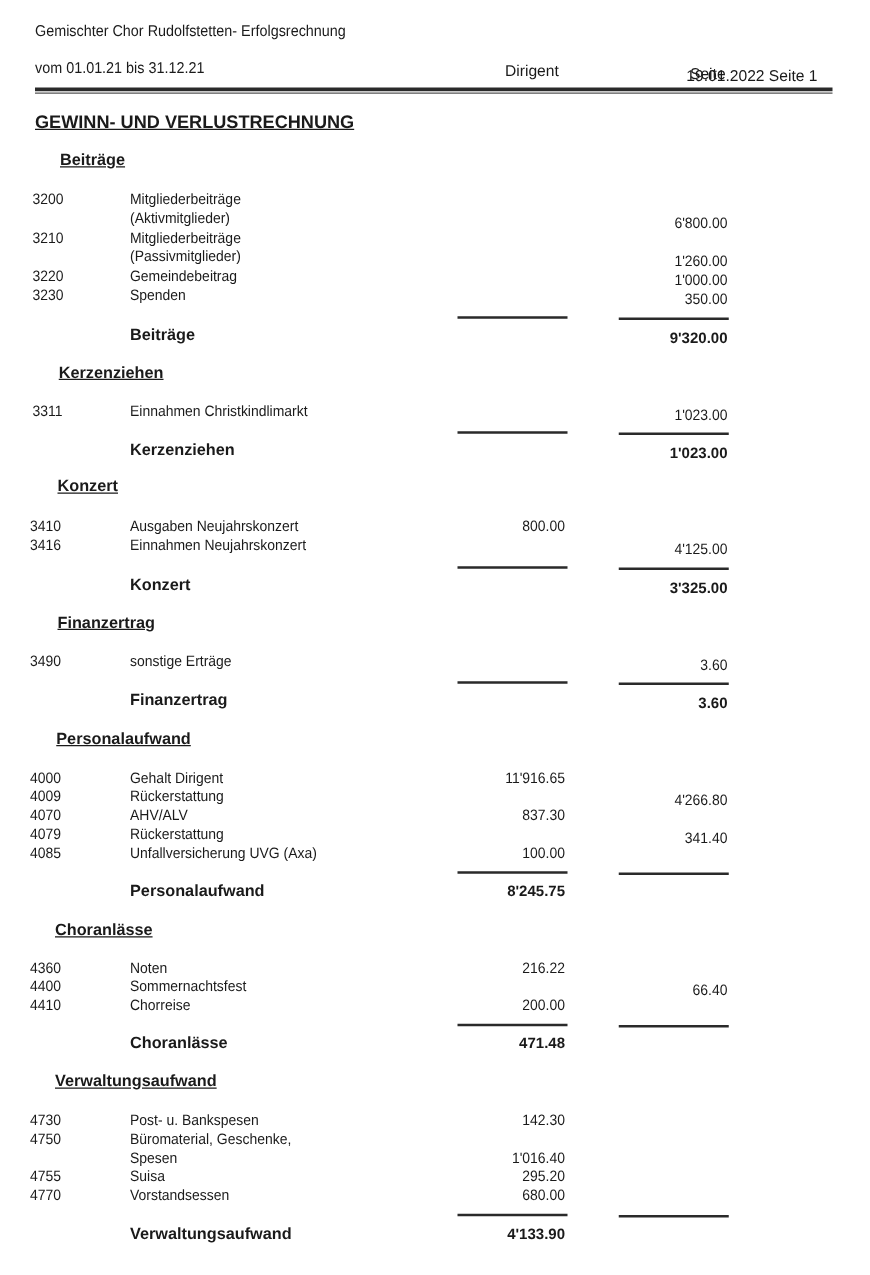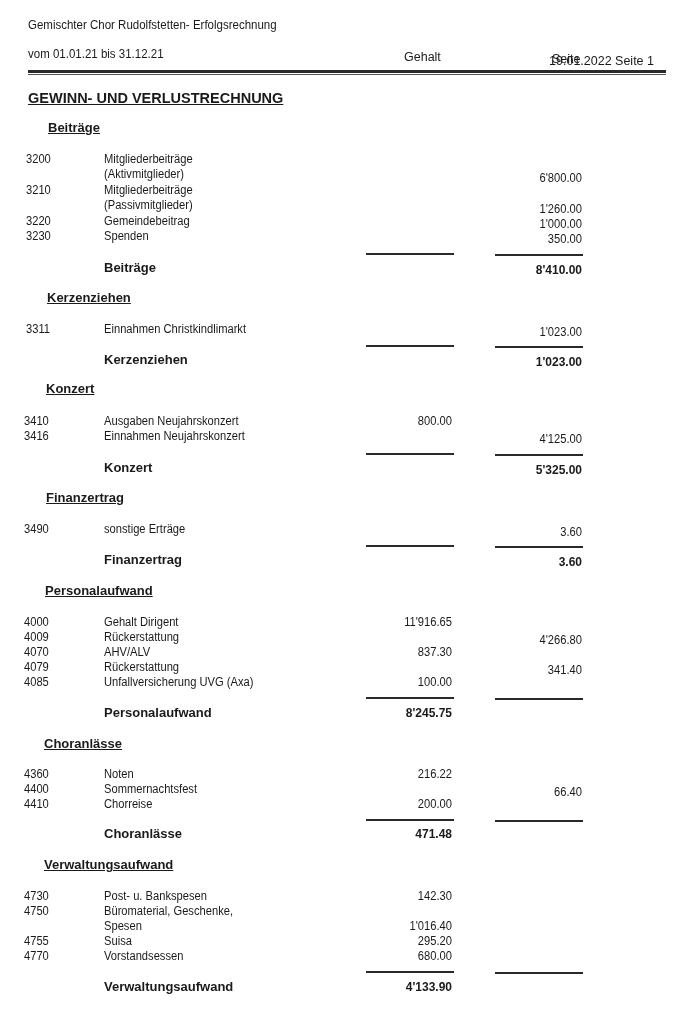--- a/index.html
+++ b/index.html
@@ -23,21 +23,21 @@
     .line { position: absolute; height: 2px; background: #2a2a2a; }
     .line-a { left: 366px; width: 88px; }
     .line-e { left: 495px; width: 88px; }
   </style>
 </head>
 <body>
 
 <div class="abs hdr" style="left:28px; top:18px;">Gemischter Chor Rudolfstetten-  Erfolgsrechnung</div>
 <div class="abs hdr-r" style="right:42px; top:22px;margin-top:32px;">19.01.2022  Seite 1</div>
 <div class="abs hdr" style="left:28px; top:47px;">vom 01.01.21 bis 31.12.21</div>
-<div class="abs hdr-r" style="left:404px; top:50px;">Gehalt</div>
+<div class="abs hdr-r" style="left:404px; top:50px;">Dirigent</div>
 <div class="abs hdr-r" style="left:552px; top:52px;">Seite</div>
 <div class="rule-top"></div>
 <div class="rule-top2"></div>
 
 <div class="abs main-title">GEWINN- UND VERLUSTRECHNUNG</div>
 
 <div id="sections">
     <div class="abs sec" style="left: 48px; top: 120px;">Beiträge</div>
     <div class="abs acct" style="left: 26px; top: 152px;">3200</div>
     <div class="abs desc" style="left: 104px; top: 152px;">Mitgliederbeiträge</div>
@@ -49,40 +49,40 @@
     <div class="abs amt amt-e" style="top: 202px;">1'260.00</div>
     <div class="abs acct" style="left: 26px; top: 214px;">3220</div>
     <div class="abs desc" style="left: 104px; top: 214px;">Gemeindebeitrag</div>
     <div class="abs amt amt-e" style="top: 217px;">1'000.00</div>
     <div class="abs acct" style="left: 26px; top: 229px;">3230</div>
     <div class="abs desc" style="left: 104px; top: 229px;">Spenden</div>
     <div class="abs amt amt-e" style="top: 232px;">350.00</div>
     <div class="line line-a" style="top: 253px;"></div>
     <div class="line line-e" style="top: 254px;"></div>
     <div class="abs sum-label" style="left: 104px; top: 260px;">Beiträge</div>
-    <div class="abs sum-amt" style="left: 462px; top: 263px;">8'410.00</div>
+    <div class="abs sum-amt" style="left: 462px; top: 263px;">9'320.00</div>
     <div class="abs sec" style="left: 47px; top: 290px;">Kerzenziehen</div>
     <div class="abs acct" style="left: 26px; top: 322px;">3311</div>
     <div class="abs desc" style="left: 104px; top: 322px;">Einnahmen Christkindlimarkt</div>
     <div class="abs amt amt-e" style="top: 325px;">1'023.00</div>
     <div class="line line-a" style="top: 345px;"></div>
     <div class="line line-e" style="top: 346px;"></div>
     <div class="abs sum-label" style="left: 104px; top: 352px;">Kerzenziehen</div>
     <div class="abs sum-amt" style="left: 462px; top: 355px;">1'023.00</div>
     <div class="abs sec" style="left: 46px; top: 381px;">Konzert</div>
     <div class="abs acct" style="left: 24px; top: 414px;">3410</div>
     <div class="abs desc" style="left: 104px; top: 414px;">Ausgaben Neujahrskonzert</div>
     <div class="abs amt amt-a" style="top: 414px;">800.00</div>
     <div class="abs acct" style="left: 24px; top: 429px;">3416</div>
     <div class="abs desc" style="left: 104px; top: 429px;">Einnahmen Neujahrskonzert</div>
     <div class="abs amt amt-e" style="top: 432px;">4'125.00</div>
     <div class="line line-a" style="top: 453px;"></div>
     <div class="line line-e" style="top: 454px;"></div>
     <div class="abs sum-label" style="left: 104px; top: 460px;">Konzert</div>
-    <div class="abs sum-amt" style="left: 462px; top: 463px;">5'325.00</div>
+    <div class="abs sum-amt" style="left: 462px; top: 463px;">3'325.00</div>
     <div class="abs sec" style="left: 46px; top: 490px;">Finanzertrag</div>
     <div class="abs acct" style="left: 24px; top: 522px;">3490</div>
     <div class="abs desc" style="left: 104px; top: 522px;">sonstige Erträge</div>
     <div class="abs amt amt-e" style="top: 525px;">3.60</div>
     <div class="line line-a" style="top: 545px;"></div>
     <div class="line line-e" style="top: 546px;"></div>
     <div class="abs sum-label" style="left: 104px; top: 552px;">Finanzertrag</div>
     <div class="abs sum-amt" style="left: 462px; top: 555px;">3.60</div>
     <div class="abs sec" style="left: 45px; top: 583px;">Personalaufwand</div>
     <div class="abs acct" style="left: 24px; top: 615px;">4000</div>

